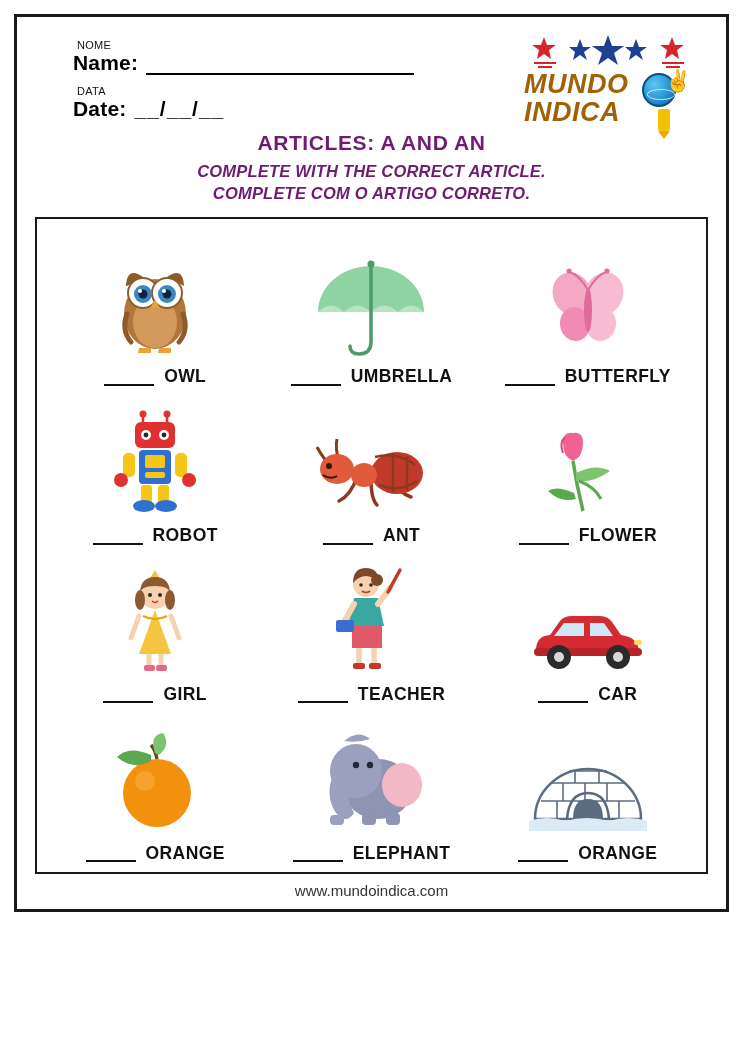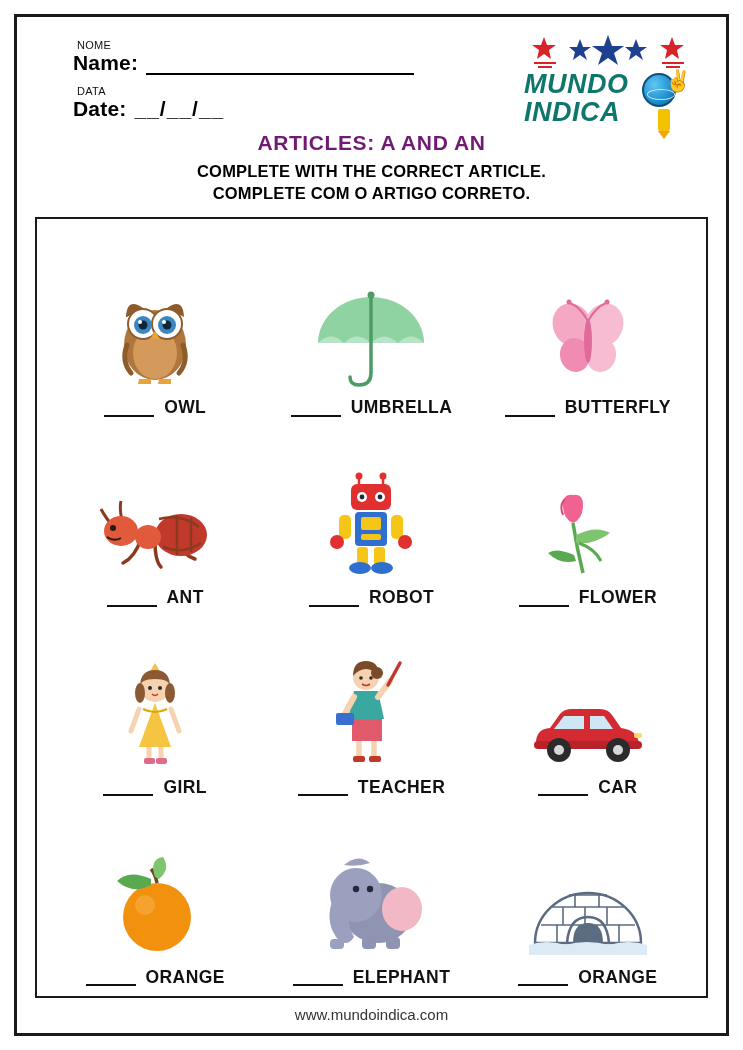--- a/index.html
+++ b/index.html
@@ -10,21 +10,21 @@
     overflow: hidden;
   }
   .page {
     position: relative;
     width: 743px; height: 1050px;
     padding: 14px;
     background: #ffffff;
   }
   .frame {
     position: relative;
-    width: 715px; height: 1022px;
+    width: 715px; height: 898px;
     border: 3px solid #1a1a1a;
     background: #ffffff;
     padding: 10px 18px;
     display: flex;
     flex-direction: column;
   }
 
   
   .header {
     position: relative;
@@ -73,21 +73,21 @@
     position: absolute;
     top: 2px; left: 12px;
     width: 156px; height: 34px;
   }
   .logo-text {
     position: absolute;
     top: 38px; left: 6px;
     font-size: 27px;
     font-weight: bold;
     font-style: italic;
-    color: #0f766e;
+    color: #a16207;
     line-height: 1.02;
     letter-spacing: .5px;
   }
   .globe {
     position: absolute;
     right: 22px; top: 40px;
     width: 34px; height: 34px;
     border-radius: 50%;
     background: radial-gradient(circle at 35% 32%, #5ec8f2 0%, #1e8fd0 60%, #0f5e94 100%);
     border: 2px solid #0d4f7d;
@@ -126,23 +126,24 @@
   .titles { text-align: center; margin-top: 4px; }
   .main-title {
     font-size: 21px;
     font-weight: bold;
     color: #701a75;
     letter-spacing: .6px;
   }
   .sub-title {
     font-size: 16.5px;
     font-weight: bold;
-    color: #000000;
+    color: #701a75;
     margin-top: 7px;
     letter-spacing: .2px;
+    font-style: italic;
   }
   .sub-title.second { margin-top: 3px; }
 
   
   .grid-box {
     margin-top: 14px;
     border: 2px solid #1a1a1a;
     flex: 1;
     padding: 12px 10px 6px 10px;
     display: grid;
@@ -313,47 +314,20 @@
           </svg>
         </div>
         <div class="answer-row">
           <span class="blank"></span>
           <span class="word">BUTTERFLY</span>
         </div>
       </div>
 
       <div class="cell">
         <div class="art">
-          <svg width="124" height="82" viewBox="0 0 124 82">
-            <path d="M22 34 q-10 -12 -14 -20" stroke="#8c3a1e" stroke-width="3" fill="none"></path>
-            <path d="M30 30 q-4 -16 -2 -24" stroke="#8c3a1e" stroke-width="3" fill="none"></path>
-            <g stroke="#8c3a1e" stroke-width="3.5" fill="none" stroke-linecap="round">
-              <path d="M48 44 q-6 18 -18 24"></path>
-              <path d="M62 46 q0 20 6 26"></path>
-              <path d="M80 44 q10 16 22 20"></path>
-            </g>
-            <ellipse cx="88" cy="40" rx="26" ry="21" fill="#c0392b"></ellipse>
-            <path d="M66 24 q22 -6 40 8" stroke="#8c3a1e" stroke-width="2.5" fill="none"></path>
-            <path d="M70 52 q20 8 38 -4" stroke="#8c3a1e" stroke-width="2.5" fill="none"></path>
-            <path d="M84 20 v40" stroke="#8c3a1e" stroke-width="2.5" fill="none"></path>
-            <path d="M98 23 v34" stroke="#8c3a1e" stroke-width="2.5" fill="none"></path>
-            <ellipse cx="55" cy="42" rx="13" ry="12" fill="#e05a3b"></ellipse>
-            <ellipse cx="28" cy="36" rx="17" ry="15" fill="#e05a3b"></ellipse>
-            <circle cx="20" cy="33" r="3" fill="#2b1a12"></circle>
-            <path d="M14 42 q7 5 14 1" stroke="#2b1a12" stroke-width="2" fill="none"></path>
-          </svg>
-        </div>
-        <div class="answer-row">
-          <span class="blank"></span>
-          <span class="word">ANT</span>
-        </div>
-      </div>
-
-      <div class="cell">
-        <div class="art">
           <svg width="92" height="106" viewBox="0 0 92 106">
             <line x1="34" y1="6" x2="34" y2="14" stroke="#e03030" stroke-width="2.5"></line>
             <line x1="58" y1="6" x2="58" y2="14" stroke="#e03030" stroke-width="2.5"></line>
             <circle cx="34" cy="5" r="3.5" fill="#e03030"></circle>
             <circle cx="58" cy="5" r="3.5" fill="#e03030"></circle>
             <rect x="26" y="13" width="40" height="26" rx="6" fill="#e03030"></rect>
             <circle cx="37" cy="26" r="5" fill="#fff"></circle>
             <circle cx="55" cy="26" r="5" fill="#fff"></circle>
             <circle cx="37" cy="26" r="2.4" fill="#1d2b3a"></circle>
             <circle cx="55" cy="26" r="2.4" fill="#1d2b3a"></circle>
@@ -371,20 +345,47 @@
           </svg>
         </div>
         <div class="answer-row">
           <span class="blank"></span>
           <span class="word">ROBOT</span>
         </div>
       </div>
 
       <div class="cell">
         <div class="art">
+          <svg width="124" height="82" viewBox="0 0 124 82">
+            <path d="M22 34 q-10 -12 -14 -20" stroke="#8c3a1e" stroke-width="3" fill="none"></path>
+            <path d="M30 30 q-4 -16 -2 -24" stroke="#8c3a1e" stroke-width="3" fill="none"></path>
+            <g stroke="#8c3a1e" stroke-width="3.5" fill="none" stroke-linecap="round">
+              <path d="M48 44 q-6 18 -18 24"></path>
+              <path d="M62 46 q0 20 6 26"></path>
+              <path d="M80 44 q10 16 22 20"></path>
+            </g>
+            <ellipse cx="88" cy="40" rx="26" ry="21" fill="#c0392b"></ellipse>
+            <path d="M66 24 q22 -6 40 8" stroke="#8c3a1e" stroke-width="2.5" fill="none"></path>
+            <path d="M70 52 q20 8 38 -4" stroke="#8c3a1e" stroke-width="2.5" fill="none"></path>
+            <path d="M84 20 v40" stroke="#8c3a1e" stroke-width="2.5" fill="none"></path>
+            <path d="M98 23 v34" stroke="#8c3a1e" stroke-width="2.5" fill="none"></path>
+            <ellipse cx="55" cy="42" rx="13" ry="12" fill="#e05a3b"></ellipse>
+            <ellipse cx="28" cy="36" rx="17" ry="15" fill="#e05a3b"></ellipse>
+            <circle cx="20" cy="33" r="3" fill="#2b1a12"></circle>
+            <path d="M14 42 q7 5 14 1" stroke="#2b1a12" stroke-width="2" fill="none"></path>
+          </svg>
+        </div>
+        <div class="answer-row">
+          <span class="blank"></span>
+          <span class="word">ANT</span>
+        </div>
+      </div>
+
+      <div class="cell">
+        <div class="art">
           <svg width="90" height="108" viewBox="0 0 90 108">
             <path d="M30 26 q-10 -2 -10 10 q0 14 10 18 q10 -4 10 -18 q0 -12 -10 -10 Z" fill="#f06292"></path>
             <path d="M22 30 q-6 6 -2 16" stroke="#d44b7a" stroke-width="2" fill="none"></path>
             <path d="M30 54 q4 26 10 50" stroke="#5aa84f" stroke-width="3.5" fill="none"></path>
             <path d="M33 66 q20 -10 34 -2 q-16 12 -34 10 Z" fill="#7cc46d"></path>
             <path d="M31 86 q-18 -8 -26 -2 q12 12 28 8 Z" fill="#5aa84f"></path>
             <path d="M36 74 q16 6 22 18" stroke="#5aa84f" stroke-width="3" fill="none"></path>
           </svg>
         </div>
         <div class="answer-row">

